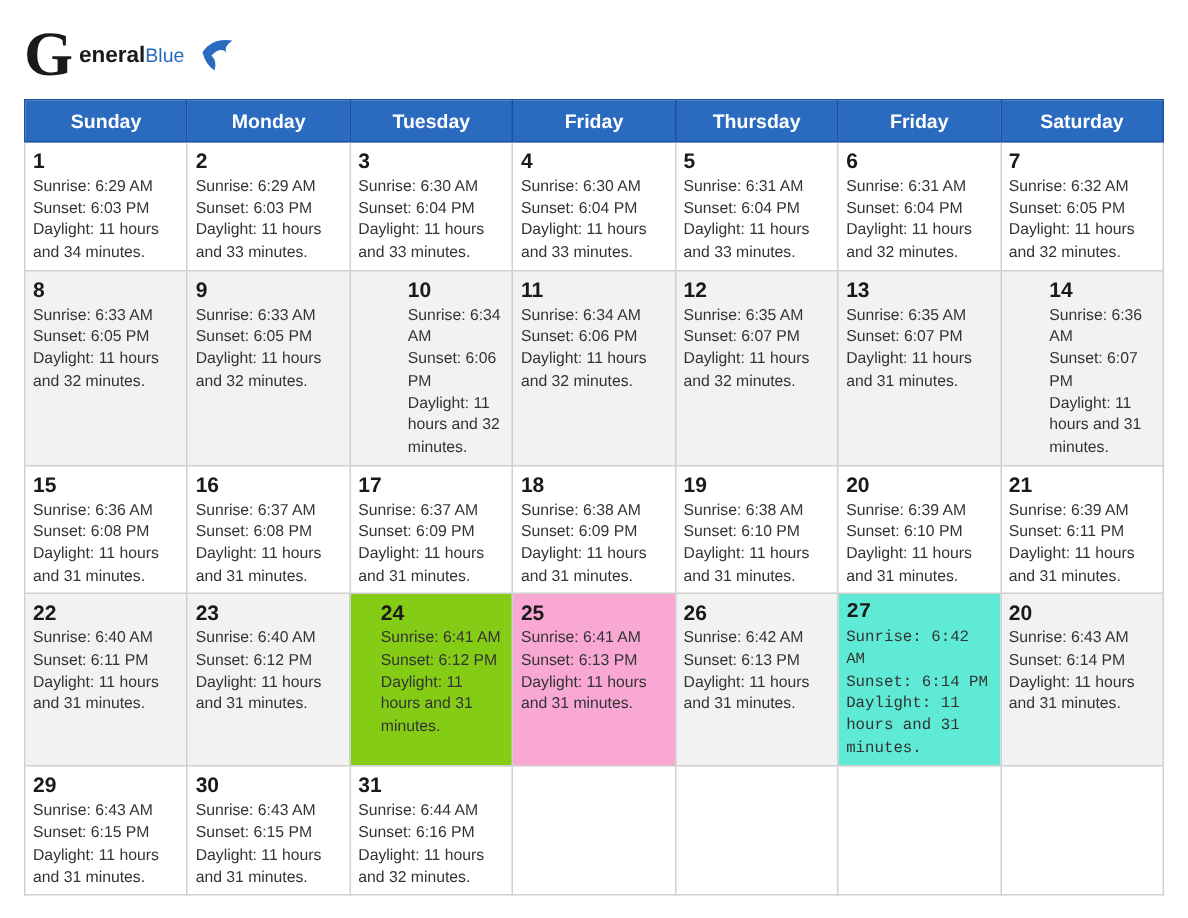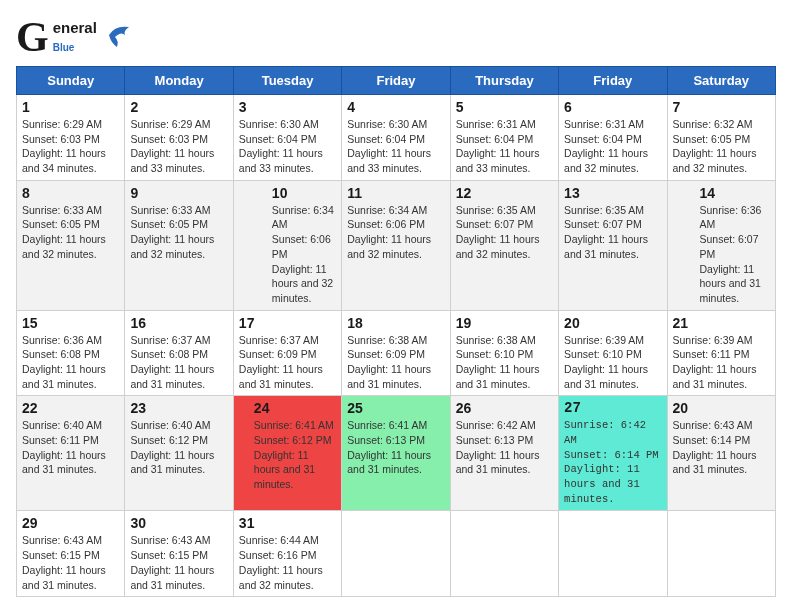--- a/index.html
+++ b/index.html
@@ -74,26 +74,26 @@
       align-items: center;
       gap: 4px;
     }
   </style>
 </head>
 <body>
 
 <div class="header">
   <div class="logo-wrapper">
     <div style="font-family: Georgia, serif; font-size: 42px; font-weight: bold; color: #1a1a1a; line-height:1;">G</div>
-    <div style="display: flex; flex-direction: column; justify-content: center; margin-left: 0;">
+    <div style="display: flex; flex-direction: row; justify-content: center; margin-left: 0;">
       <div style="line-height:1.1;">
         <span style="font-size:15px; font-weight:bold; color:#1a1a1a; font-family:Arial,sans-serif;">eneral</span>
       </div>
       <div style="line-height:1.1;">
-        <span style="font-size:10px; font-weight:bold; color:#2a6abf; font-family:Arial,sans-serif;">Blue</span>
+        <span style="font-size:13px; font-weight:normal; color:#2a6abf; font-family:Arial,sans-serif;">Blue</span>
       </div>
     </div>
     <div>
       <svg width="32" height="28" viewBox="0 0 32 28">
         <path d="M8,14 Q14,4 28,6 Q22,10 24,14 Q20,10 14,16 Q18,20 16,26 Q10,22 8,14 Z" fill="#2a6abf"></path>
       </svg>
     </div>
   </div>
   <div class="title-block">
     <div class="month-title"></div>
@@ -298,29 +298,29 @@
           </div>
         </td>
         <td style="background: rgb(242, 242, 242);">
           <span class="day-num">23</span>
           <div class="day-info">
             Sunrise: 6:40 AM<br>
             Sunset: 6:12 PM<br>
             Daylight: 11 hours and 31 minutes.
           </div>
         </td>
-        <td style="background: #ef4444; padding-left: 20px;">
+        <td style="background: #84cc16; padding-left: 20px;">
           <span class="day-num">24</span>
           <div class="day-info">
             Sunrise: 6:41 AM<br>
             Sunset: 6:12 PM<br>
             Daylight: 11 hours and 31 minutes.
           </div>
         </td>
-        <td style="background: #86efac;">
+        <td style="background: #f9a8d4;">
           <span class="day-num">25</span>
           <div class="day-info">
             Sunrise: 6:41 AM<br>
             Sunset: 6:13 PM<br>
             Daylight: 11 hours and 31 minutes.
           </div>
         </td>
         <td style="background: rgb(242, 242, 242);">
           <span class="day-num">26</span>
           <div class="day-info">

